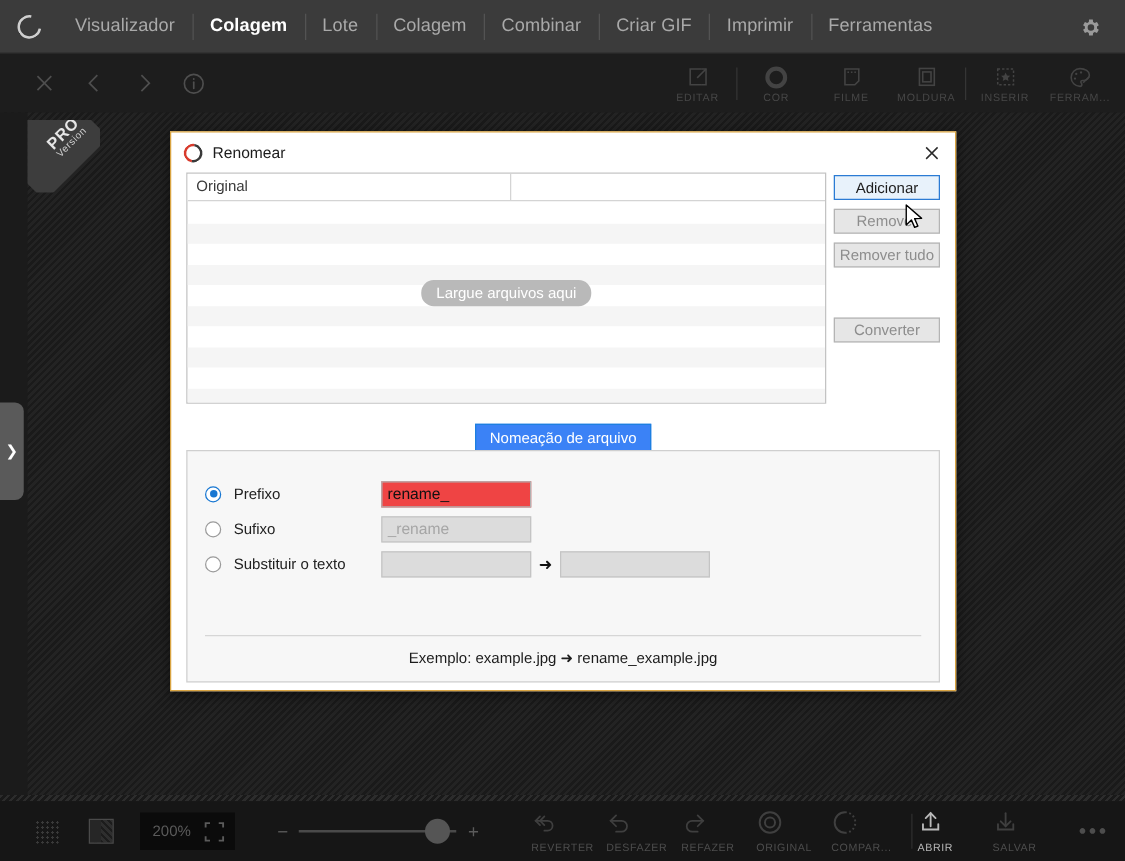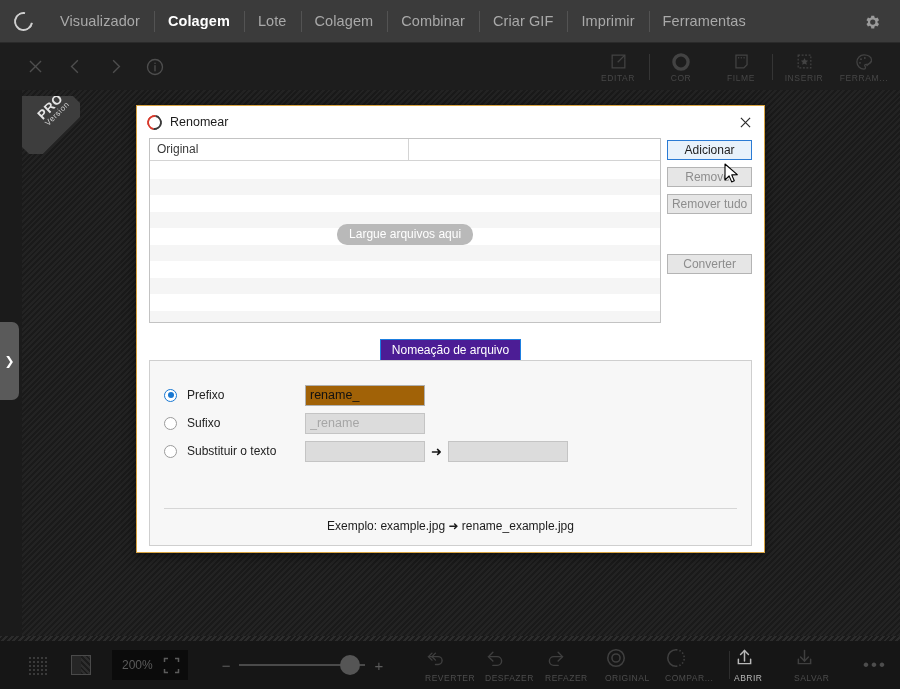--- a/index.html
+++ b/index.html
@@ -180,21 +180,21 @@
 
   .tabs-wrap { margin-top: 16px; display: flex; justify-content: center; position: relative; }
   .tabs { display: flex; }
   .tab {
     height: 22px; padding: 0 11px;
     display: flex; align-items: center;
     font-size: 12px; color: #222;
     background: #fdfdfd; border: 1px solid #c9c9c9;
   }
   .tab + .tab { border-left: none; }
-  .tab.active { background: #4c1d95; color: #ffffff; border-color: #1d7fe0; }
+  .tab.active { background: #3b82f6; color: #ffffff; border-color: #1d7fe0; }
 
   .panel {
     margin-top: -1px;
     height: 186px;
     border: 1px solid #cfcfcf;
     background: #f7f7f7;
     position: relative;
     padding: 20px 0 0 0;
   }
   .opt-row { display: flex; align-items: center; height: 28px; padding-left: 14px; }
@@ -202,21 +202,21 @@
     width: 13px; height: 13px; border-radius: 50%;
     border: 1px solid #9b9b9b; background: #ffffff;
     display: flex; align-items: center; justify-content: center;
     flex: none;
   }
   .radio.on { border-color: #1877d2; background: #ffffff; }
   .radio.on i { width: 6px; height: 6px; border-radius: 50%; background: #1877d2; display: block; }
   .opt-label { font-size: 12px; color: #222; margin-left: 10px; width: 118px; }
   .txtin {
     height: 21px; width: 120px;
-    border: 1px solid #b0b0b0; background: #a16207;
+    border: 1px solid #b0b0b0; background: #ef4444;
     font-size: 12.5px; color: #111; padding: 0 4px; line-height: 19px;
     font-family: "Liberation Sans", sans-serif;
   }
   .txtin.dis { background: #dcdcdc; border-color: #c4c4c4; color: #a6a6a6; }
   .txtin.dis::placeholder { color: #a6a6a6; }
   .txtin.wide { width: 120px; }
   .arrow { margin: 0 6px; font-size: 13px; color: #111; }
 
   .example-sep {
     position: absolute; left: 14px; right: 14px; bottom: 36px;
@@ -381,20 +381,29 @@
         <span class="ic">
           <svg width="19" height="19" viewBox="0 0 24 24" stroke="#434343" stroke-width="1.6" fill="none">
               <path d="M5 4h14v12l-4 4H5z"></path>
               <rect x="7.5" y="6.5" width="1.6" height="1.6" fill="#434343" stroke="none"></rect>
               <rect x="11" y="6.5" width="1.6" height="1.6" fill="#434343" stroke="none"></rect>
               <rect x="14.5" y="6.5" width="1.6" height="1.6" fill="#434343" stroke="none"></rect>
             </svg>
         </span>
         <span class="lb">FILME</span>
       </div>
+      <div class="tb2-tool">
+        <span class="ic">
+          <svg width="19" height="19" viewBox="0 0 24 24" stroke="#434343" stroke-width="1.6" fill="none">
+              <rect x="4.5" y="3.5" width="15" height="17"></rect>
+              <rect x="7.8" y="7" width="8.4" height="10"></rect>
+            </svg>
+        </span>
+        <span class="lb">MOLDURA</span>
+      </div>
       <div class="tb2-sep"></div>
       <div class="tb2-tool">
         <span class="ic">
           <svg width="19" height="19" viewBox="0 0 24 24">
               <rect x="4" y="4" width="16" height="16" fill="none" stroke="#434343" stroke-width="1.5" stroke-dasharray="2.4 2"></rect>
               <path d="M12 7.6l1.4 2.9 3.2.4-2.3 2.2.6 3.1-2.9-1.5-2.9 1.5.6-3.1-2.3-2.2 3.2-.4z" fill="#434343"></path>
             </svg>
         </span>
         <span class="lb">INSERIR</span>
       </div>

